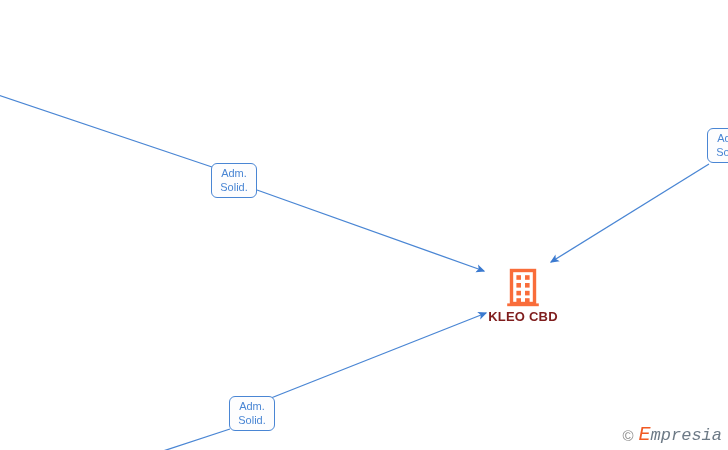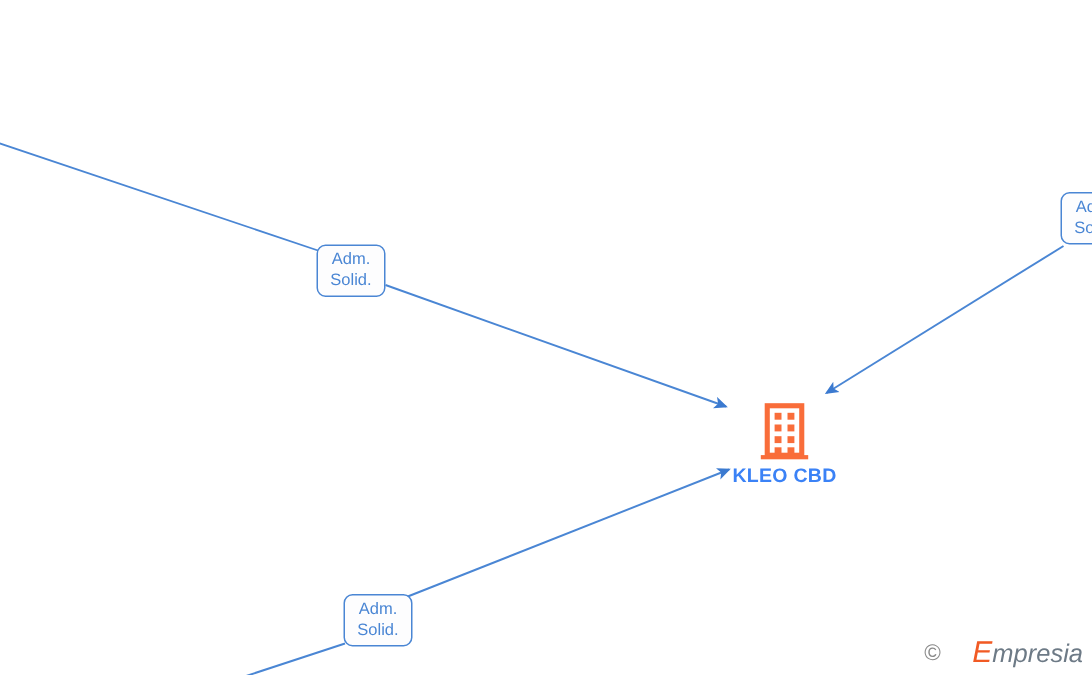--- a/index.html
+++ b/index.html
@@ -52,21 +52,21 @@
     z-index: 5;
     text-align: center;
   }
   #company-node .node-icon {
     display: block;
     margin: 0 auto;
   }
   #company-node .node-caption {
     display: block;
     margin-top: 1px;
-    color: #3b82f6;
+    color: #7f1d1d;
     font-family: "Liberation Sans", sans-serif;
     font-size: 13px;
     font-weight: bold;
     line-height: 15px;
     letter-spacing: 0.2px;
     white-space: nowrap;
   }
 
   
   #watermark {
@@ -78,26 +78,25 @@
     align-items: center;
     gap: 5px;
     user-select: none;
   }
   #watermark .wm-copy {
     color: #8a8a8a;
     font-size: 15px;
     line-height: 15px;
   }
   #watermark .wm-brand {
-    font-family: Liberation Sans, sans-serif;
+    font-family: Liberation Mono, monospace;
     font-style: italic;
     font-size: 17px;
     line-height: 17px;
     color: #6d7a86;
-    margin-left: 16px;
   }
   #watermark .wm-brand .wm-initial {
     color: #f15a24;
     font-size: 20px;
   }
 </style>
 </head>
 <body>
 
 <div id="graph-canvas">

